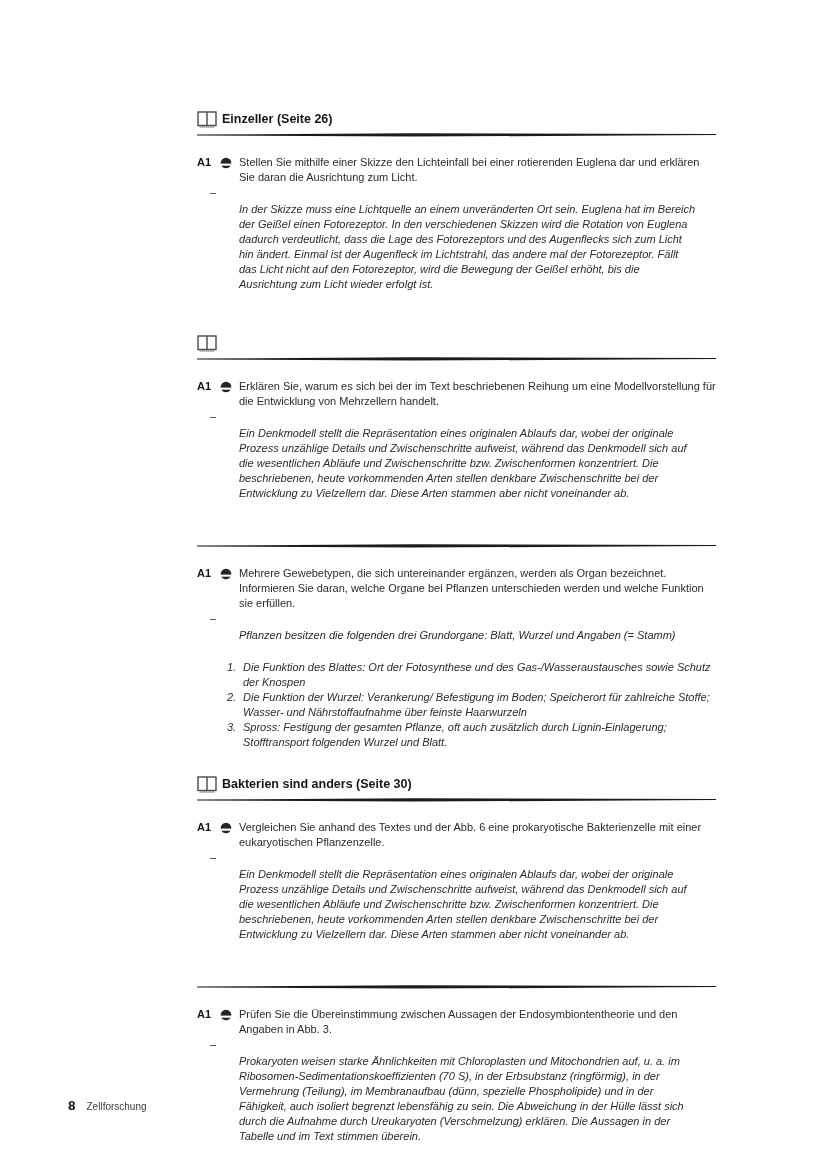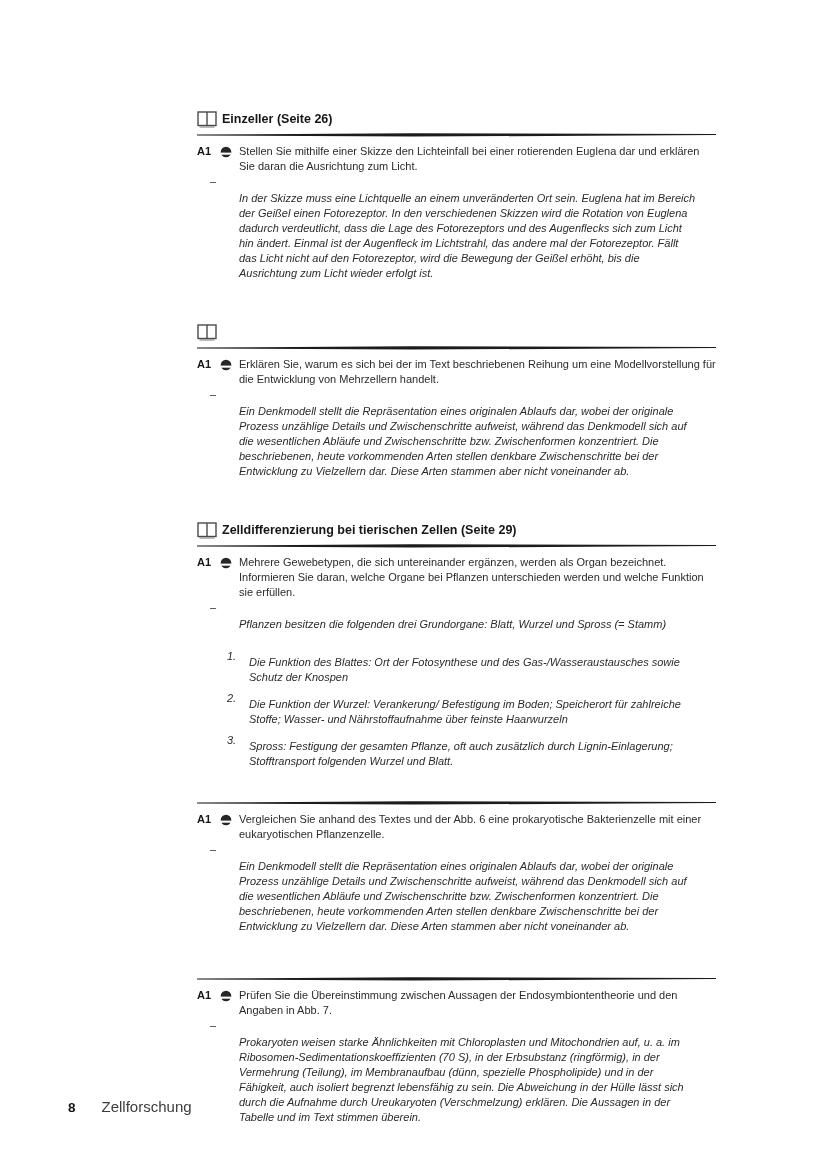--- a/index.html
+++ b/index.html
@@ -25,43 +25,43 @@
   .sec-title {
     margin: 0;
     font-size: 12.5px;
     line-height: 15px;
     font-weight: bold;
     color: #161616;
   }
   .rule { margin-top: 5px; height: 4px; }
   .rule svg { display: block; width: 100%; height: 4px; }
 
-  .task { display: flex; margin-top: 7px; font-size: 11px; line-height: 15px; }
+  .task { display: flex; margin-top: 18px; font-size: 11px; line-height: 15px; }
   .tlabel { flex: 0 0 23px; font-weight: bold; color: #161616; }
   .diff { flex: 0 0 19px; padding-top: 2px; }
   .q { flex: 1; margin: 0; color: #2b2b2b; }
 
   .answer { display: flex; margin-left: 13px; font-size: 11px; line-height: 15px; font-style: italic; }
   .dash { flex: 0 0 12px; }
   .a { flex: 1; margin: 17px; }
 
   .items { margin-left: 30px; }
   .item { display: flex; font-size: 11px; line-height: 15px; font-style: italic; }
   .inum { flex: 0 0 16px; }
-  .itext { flex: 1; margin: 6px; }
+  .itext { flex: 1; margin: 0; }
 
   .footer {
     position: absolute;
     left: 68px;
     top: 1098px;
     display: flex;
     align-items: baseline;
   }
   .pagenum { font-size: 13.5px; font-weight: bold; color: #161616; }
-  .chapter { font-size: 15px; color: #3c3c3c; margin-left: 26px; }
+  .chapter { font-size: 10px; color: #3c3c3c; margin-left: 11px; }
 </style>
 </head>
 <body>
 
 <div class="page">
   <div class="content">
 
     <section class="sec">
       <div class="sec-head">
         <span class="book">
@@ -119,66 +119,66 @@
         </span>
         <p class="q">Erklären Sie, warum es sich bei der im Text beschriebenen Reihung um eine Modellvorstellung für die Entwicklung von Mehrzellern handelt.</p>
       </div>
       <div class="answer">
         <span class="dash">–</span>
         <p class="a">Ein Denkmodell stellt die Repräsentation eines originalen Ablaufs dar, wobei der originale Prozess unzählige Details und Zwischenschritte aufweist, während das Denkmodell sich auf die wesentlichen Abläufe und Zwischenschritte bzw. Zwischenformen konzentriert. Die beschriebenen, heute vorkommenden Arten stellen denkbare Zwischenschritte bei der Entwicklung zu Vielzellern dar. Diese Arten stammen aber nicht voneinander ab.</p>
       </div>
     </section>
 
     <section class="sec">
-      <div class="sec-head">
-        <span class="book">
-          <svg width="21" height="17" viewBox="0 0 21 17">
-              <rect x="1" y="1" width="18" height="13.5" fill="#ffffff" stroke="#4a4a4a" stroke-width="1.4"></rect>
-              <line x1="10" y1="1" x2="10" y2="14.5" stroke="#4a4a4a" stroke-width="1.4"></line>
-              <line x1="2.5" y1="16" x2="17.5" y2="16" stroke="#7a7a7a" stroke-width="1"></line>
-            </svg>
-        </span>
-        <h2 class="sec-title">Zelldifferenzierung bei tierischen Zellen (Seite 29)</h2>
-      </div>
       <div class="rule">
         <svg viewBox="0 0 518 4" preserveAspectRatio="none">
             <polygon points="0,1.6 215,0.2 518,1.1 518,2.1 215,3.6 0,2.5" fill="#1c1c1c"></polygon>
           </svg>
       </div>
       <div class="task">
         <span class="tlabel">A1</span>
         <span class="diff">
           <svg width="12" height="12" viewBox="0 0 12 12">
               <circle cx="6" cy="6" r="5.3" fill="#262626"></circle>
               <rect x="0.8" y="6.6" width="10.4" height="2.1" fill="#ffffff"></rect>
             </svg>
         </span>
         <p class="q">Mehrere Gewebetypen, die sich untereinander ergänzen, werden als Organ bezeichnet. Informieren Sie daran, welche Organe bei Pflanzen unterschieden werden und welche Funktion sie erfüllen.</p>
       </div>
       <div class="answer">
         <span class="dash">–</span>
-        <p class="a">Pflanzen besitzen die folgenden drei Grundorgane: Blatt, Wurzel und Spross (= Stamm)</p>
+        <p class="a">Pflanzen besitzen die folgenden drei Grundorgane: Blatt, Wurzel und Angaben (= Stamm)</p>
       </div>
       <div class="items">
         <div class="item">
           <span class="inum">1.</span>
           <p class="itext">Die Funktion des Blattes: Ort der Fotosynthese und des Gas-/Wasseraustausches sowie Schutz der Knospen</p>
         </div>
         <div class="item">
           <span class="inum">2.</span>
           <p class="itext">Die Funktion der Wurzel: Verankerung/ Befestigung im Boden; Speicherort für zahlreiche Stoffe; Wasser- und Nährstoffaufnahme über feinste Haarwurzeln</p>
         </div>
         <div class="item">
           <span class="inum">3.</span>
           <p class="itext">Spross: Festigung der gesamten Pflanze, oft auch zusätzlich durch Lignin-Einlagerung; Stofftransport folgenden Wurzel und Blatt.</p>
         </div>
       </div>
     </section>
 
     <section class="sec">
+      <div class="sec-head">
+        <span class="book">
+          <svg width="21" height="17" viewBox="0 0 21 17">
+              <rect x="1" y="1" width="18" height="13.5" fill="#ffffff" stroke="#4a4a4a" stroke-width="1.4"></rect>
+              <line x1="10" y1="1" x2="10" y2="14.5" stroke="#4a4a4a" stroke-width="1.4"></line>
+              <line x1="2.5" y1="16" x2="17.5" y2="16" stroke="#7a7a7a" stroke-width="1"></line>
+            </svg>
+        </span>
+        <h2 class="sec-title">Bakterien sind anders (Seite 30)</h2>
+      </div>
       <div class="rule">
         <svg viewBox="0 0 518 4" preserveAspectRatio="none">
             <polygon points="0,1.6 215,0.2 518,1.1 518,2.1 215,3.6 0,2.5" fill="#1c1c1c"></polygon>
           </svg>
       </div>
       <div class="task">
         <span class="tlabel">A1</span>
         <span class="diff">
           <svg width="12" height="12" viewBox="0 0 12 12">
               <circle cx="6" cy="6" r="5.3" fill="#262626"></circle>
@@ -200,21 +200,21 @@
           </svg>
       </div>
       <div class="task">
         <span class="tlabel">A1</span>
         <span class="diff">
           <svg width="12" height="12" viewBox="0 0 12 12">
               <circle cx="6" cy="6" r="5.3" fill="#262626"></circle>
               <rect x="0.8" y="6.6" width="10.4" height="2.1" fill="#ffffff"></rect>
             </svg>
         </span>
-        <p class="q">Prüfen Sie die Übereinstimmung zwischen Aussagen der Endosymbiontentheorie und den Angaben in Abb. 7.</p>
+        <p class="q">Prüfen Sie die Übereinstimmung zwischen Aussagen der Endosymbiontentheorie und den Angaben in Abb. 3.</p>
       </div>
       <div class="answer">
         <span class="dash">–</span>
         <p class="a">Prokaryoten weisen starke Ähnlichkeiten mit Chloroplasten und Mitochondrien auf, u. a. im Ribosomen-Sedimentationskoeffizienten (70 S), in der Erbsubstanz (ringförmig), in der Vermehrung (Teilung), im Membranaufbau (dünn, spezielle Phospholipide) und in der Fähigkeit, auch isoliert begrenzt lebensfähig zu sein. Die Abweichung in der Hülle lässt sich durch die Aufnahme durch Ureukaryoten (Verschmelzung) erklären. Die Aussagen in der Tabelle und im Text stimmen überein.</p>
       </div>
     </section>
 
   </div>
 
   <div class="footer">

